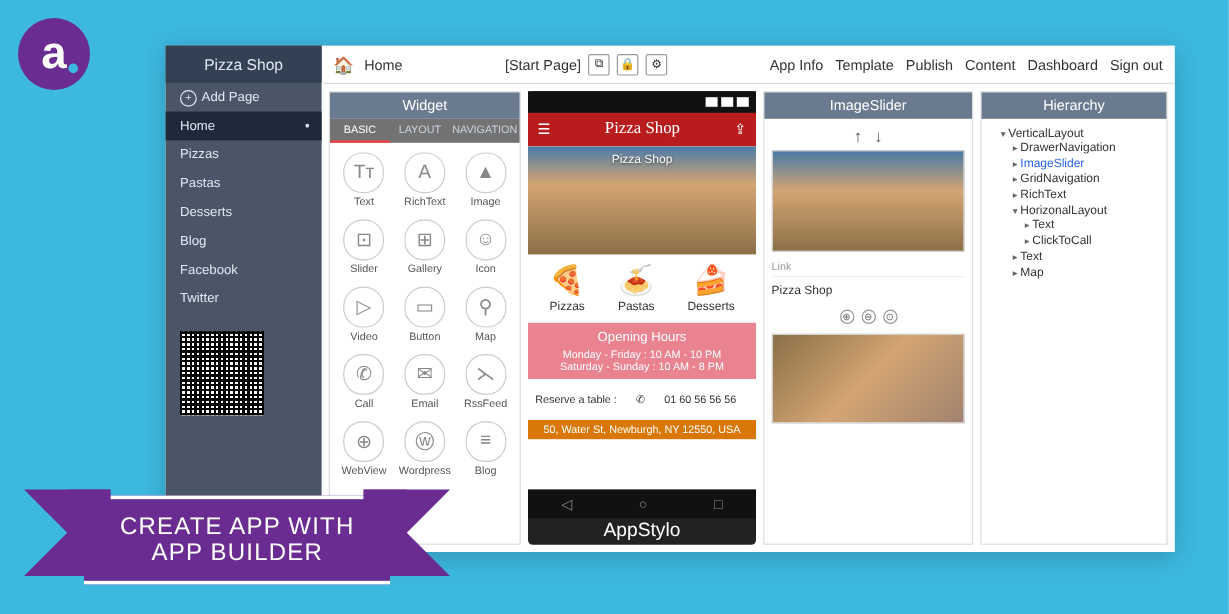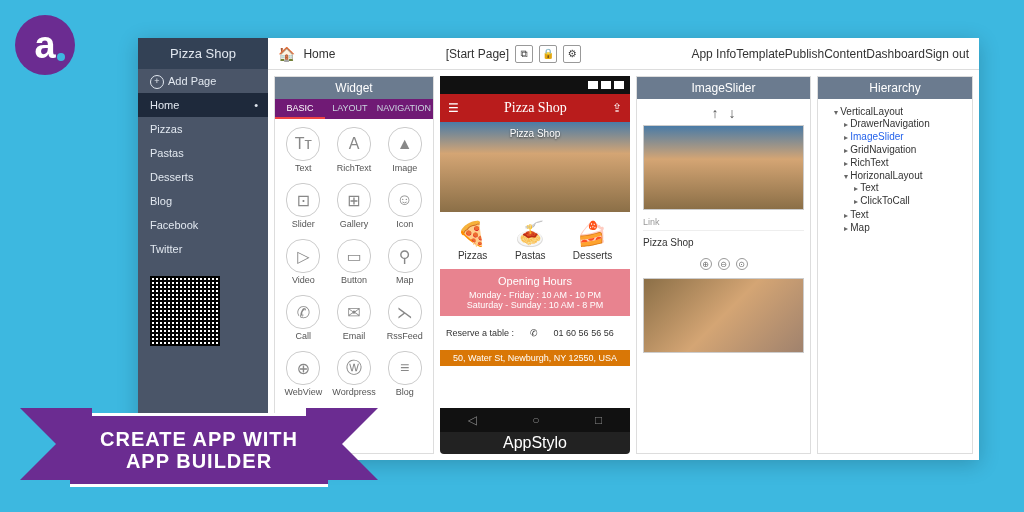--- a/index.html
+++ b/index.html
@@ -13,29 +13,29 @@
 .add-page-icon{width:12px;height:12px;display:inline-block;position:relative}
 .add-page-icon::before{content:"+";position:absolute;width:12px;height:12px;border:1px solid #e2e8f0;border-radius:50%;font-size:9px;line-height:10px;text-align:center}
 .nav-item{padding:6px 12px;cursor:pointer;position:relative}
 .nav-item.active{background:#1e293b}
 .nav-item.active::after{content:"•";position:absolute;right:10px}
 .qr{margin:15px 12px;width:70px;height:70px;background:#fff;background-image:repeating-linear-gradient(0deg,#000 0 2px,#fff 2px 4px),repeating-linear-gradient(90deg,#000 0 2px,#fff 2px 4px);background-blend-mode:multiply}
 .main{flex:1;display:flex;flex-direction:column}
 .toolbar{height:32px;border-bottom:1px solid #ddd;display:flex;align-items:center;padding:0 10px;gap:8px;font-size:12px;color:#333}
 .toolbar-left{display:flex;align-items:center;gap:8px}
 .toolbar-center{flex:1;display:flex;justify-content:center;gap:6px;align-items:center}
-.toolbar-right{display:flex;}
+.toolbar-right{display:flex;gap:10px}
 .toolbar-right span{cursor:pointer}
 .home-icon{font-size:14px}
 .tb-btn{width:18px;height:18px;border:1px solid #999;border-radius:2px;display:flex;align-items:center;justify-content:center;font-size:10px;cursor:pointer}
 .panels{flex:1;display:flex;gap:6px;padding:6px;overflow:hidden}
 .panel{background:#fff;border:1px solid #ddd;display:flex;flex-direction:column}
 .panel-hdr{background:#6b7b8f;color:#fff;text-align:center;padding:4px;font-size:12px}
 .widget-panel{width:160px}
-.tabs{display:flex;background:#701a75}
+.tabs{display:flex;background:#737373}
 .tab{flex:1;padding:4px 2px;font-size:9px;color:#cbd5e0;text-align:center;cursor:pointer}
 .tab.active{color:#fff;border-bottom:2px solid #ef4444}
 .widget-grid{display:grid;grid-template-columns:repeat(3,1fr);gap:2px;padding:4px;overflow-y:auto}
 .widget-item{display:flex;flex-direction:column;align-items:center;padding:4px 2px;cursor:pointer}
 .widget-icon{width:34px;height:34px;border:1px solid #ccc;border-radius:16px;display:flex;align-items:center;justify-content:center;color:#888;font-size:16px}
 .widget-label{font-size:9px;color:#555;margin-top:2px}
 .phone-panel{width:190px;background:#222;border-radius:4px;padding:0;border:none}
 .phone-top{height:18px;background:#111;display:flex;justify-content:flex-end;align-items:center;padding:0 6px;gap:3px}
 .phone-top span{width:10px;height:8px;background:#fff}
 .phone-header{background:#b91c1c;color:#fff;padding:6px 8px;display:flex;justify-content:space-between;align-items:center;font-size:12px}
@@ -63,21 +63,21 @@
 .dots{display:flex;justify-content:center;gap:6px;padding:4px}
 .dot{width:12px;height:12px;border:1px solid #999;border-radius:50%;font-size:8px;display:flex;align-items:center;justify-content:center;color:#666}
 .hier-panel{flex:1;min-width:140px}
 .tree{padding:6px;font-size:10px;color:#333}
 .tree ul{list-style:none;padding-left:10px}
 .tree li{padding:1px 0}
 .tree li::before{content:"▸ ";font-size:8px;color:#666}
 .tree li.open::before{content:"▾ "}
 .tree .sel{color:#2563eb}
 .banner{position:absolute;bottom:25px;left:70px;z-index:10}
-.ribbon{background:#6b2c91;color:#fff;padding:12px 30px;position:relative;text-align:center;font-weight:bold;letter-spacing:1px;font-size:20px;line-height:1.1;border-top:3px solid #fff;border-bottom:3px solid #fff}
+.ribbon{background:#6b2c91;color:#fff;padding:12px 30px;position:relative;text-align:center;font-weight:normal;letter-spacing:1px;font-size:20px;line-height:1.1;border-top:3px solid #fff;border-bottom:3px solid #fff}
 .ribbon::before,.ribbon::after{content:"";position:absolute;top:-8px;width:0;height:0;border:36px solid #6b2c91}
 .ribbon::before{left:-50px;border-left-color:transparent}
 .ribbon::after{right:-50px;border-right-color:transparent}
 </style>
 </head>
 <body>
 
 <div class="logo">
     <span>a</span>
   </div>

